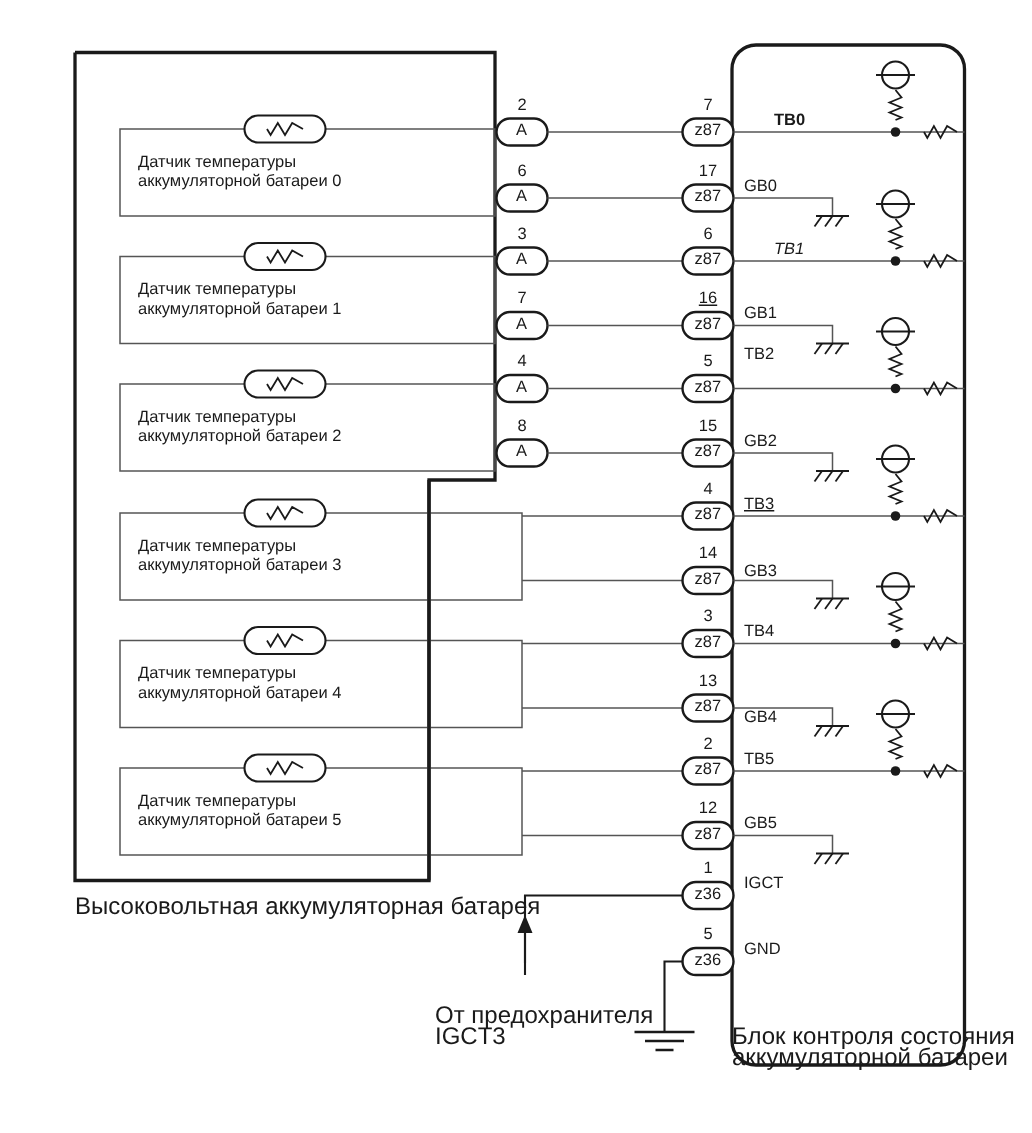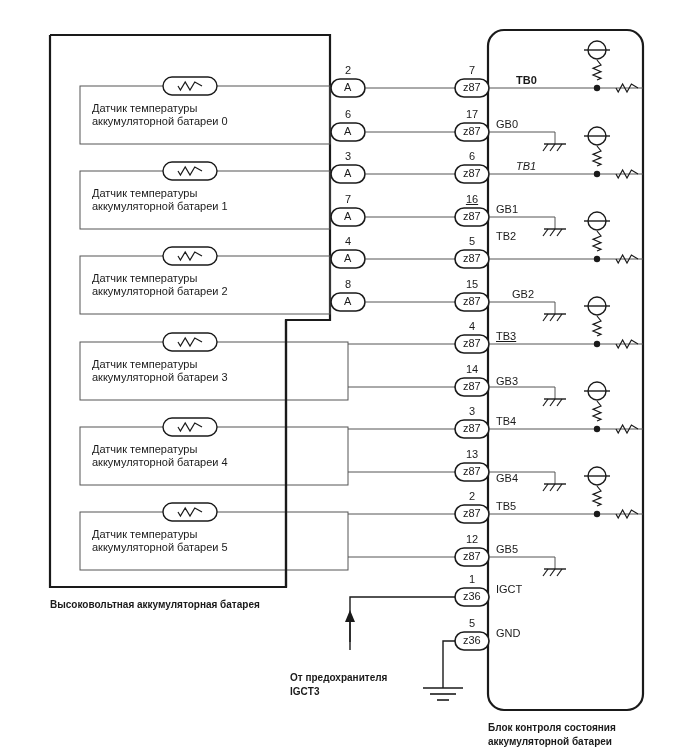--- a/index.html
+++ b/index.html
@@ -4,21 +4,21 @@
 <style>
   html,body{margin:0;padding:0;background:#ffffff;}
   body{width:688px;height:755px;position:relative;
        font-family:"Liberation Sans","DejaVu Sans",sans-serif;
        color:#000;overflow:hidden;}
   #stage{position:absolute;left:0;top:0;width:688px;height:755px;}
   svg{position:absolute;left:0;top:0;width:688px;height:755px;}
   .lbl{position:absolute;font-size:11px;line-height:13px;color:#1a1a1a;white-space:pre;}
   .pinnum{position:absolute;font-size:11px;color:#1a1a1a;text-align:center;}
   .termtxt{position:absolute;font-size:11px;color:#1a1a1a;}
-  .cap{position:absolute;font-size:10px;line-height:14px;color:#1a1a1a;white-space:pre;font-weight:bold;}
+  .cap{position:absolute;font-size:16px;line-height:14px;color:#1a1a1a;white-space:pre;}
 </style>
 </head>
 <body>
 
 <div id="stage">
 
   <svg id="art" viewBox="0 0 688 755" xmlns="http://www.w3.org/2000/svg">
     <defs>
       <marker id="uparrow" markerWidth="12" markerHeight="12" refX="5" refY="10" orient="auto" markerUnits="userSpaceOnUse">
         <path d="M5,0 L9.5,11 L0.5,11 Z" fill="#1a1a1a"></path>
@@ -195,21 +195,21 @@
       <div class="termtxt" style="left: 463px; top: 167px;">z87</div>
       <div class="termtxt" style="left: 516px; top: 160px; font-style: italic;">TB1</div>
       <div class="pinnum" style="left: 455px; top: 193px; width: 34px; text-decoration: underline;">16</div>
       <div class="termtxt" style="left: 463px; top: 210px;">z87</div>
       <div class="termtxt" style="left: 496px; top: 203px;">GB1</div>
       <div class="pinnum" style="left: 455px; top: 235px; width: 34px;">5</div>
       <div class="termtxt" style="left: 463px; top: 252px;">z87</div>
       <div class="termtxt" style="left: 496px; top: 230px;">TB2</div>
       <div class="pinnum" style="left: 455px; top: 278px; width: 34px;">15</div>
       <div class="termtxt" style="left: 463px; top: 295px;">z87</div>
-      <div class="termtxt" style="left: 496px; top: 288px; margin-left: 16px;">GB2</div>
+      <div class="termtxt" style="left: 496px; top: 288px;">GB2</div>
       <div class="pinnum" style="left: 455px; top: 320px; width: 34px;">4</div>
       <div class="termtxt" style="left: 463px; top: 337px;">z87</div>
       <div class="termtxt" style="left: 496px; top: 330px; text-decoration: underline;">TB3</div>
       <div class="pinnum" style="left: 455px; top: 363px; width: 34px;">14</div>
       <div class="termtxt" style="left: 463px; top: 380px;">z87</div>
       <div class="termtxt" style="left: 496px; top: 375px;">GB3</div>
       <div class="pinnum" style="left: 455px; top: 405px; width: 34px;">3</div>
       <div class="termtxt" style="left: 463px; top: 422px;">z87</div>
       <div class="termtxt" style="left: 496px; top: 415px;">TB4</div>
       <div class="pinnum" style="left: 455px; top: 448px; width: 34px;">13</div>
@@ -223,16 +223,16 @@
       <div class="termtxt" style="left: 496px; top: 543px;">GB5</div>
       <div class="pinnum" style="left: 455px; top: 573px; width: 34px;">1</div>
       <div class="termtxt" style="left: 463px; top: 590px;">z36</div>
       <div class="termtxt" style="left: 496px; top: 583px;">IGCT</div>
       <div class="pinnum" style="left: 455px; top: 617px; width: 34px;">5</div>
       <div class="termtxt" style="left: 463px; top: 634px;">z36</div>
       <div class="termtxt" style="left: 496px; top: 627px;">GND</div>
       <div class="cap" style="left: 50px; top: 598px;">Высоковольтная аккумуляторная батарея</div>
       <div class="cap" style="left: 290px; top: 658px; margin-top: 13px;">От предохранителя
 IGCT3</div>
-      <div class="cap" style="left: 488px; top: 685px; margin-top: 36px;">Блок контроля состояния
+      <div class="cap" style="left: 488px; top: 685px;">Блок контроля состояния
 аккумуляторной батареи</div>
     </div>
 </div>
 
 </body></html>

